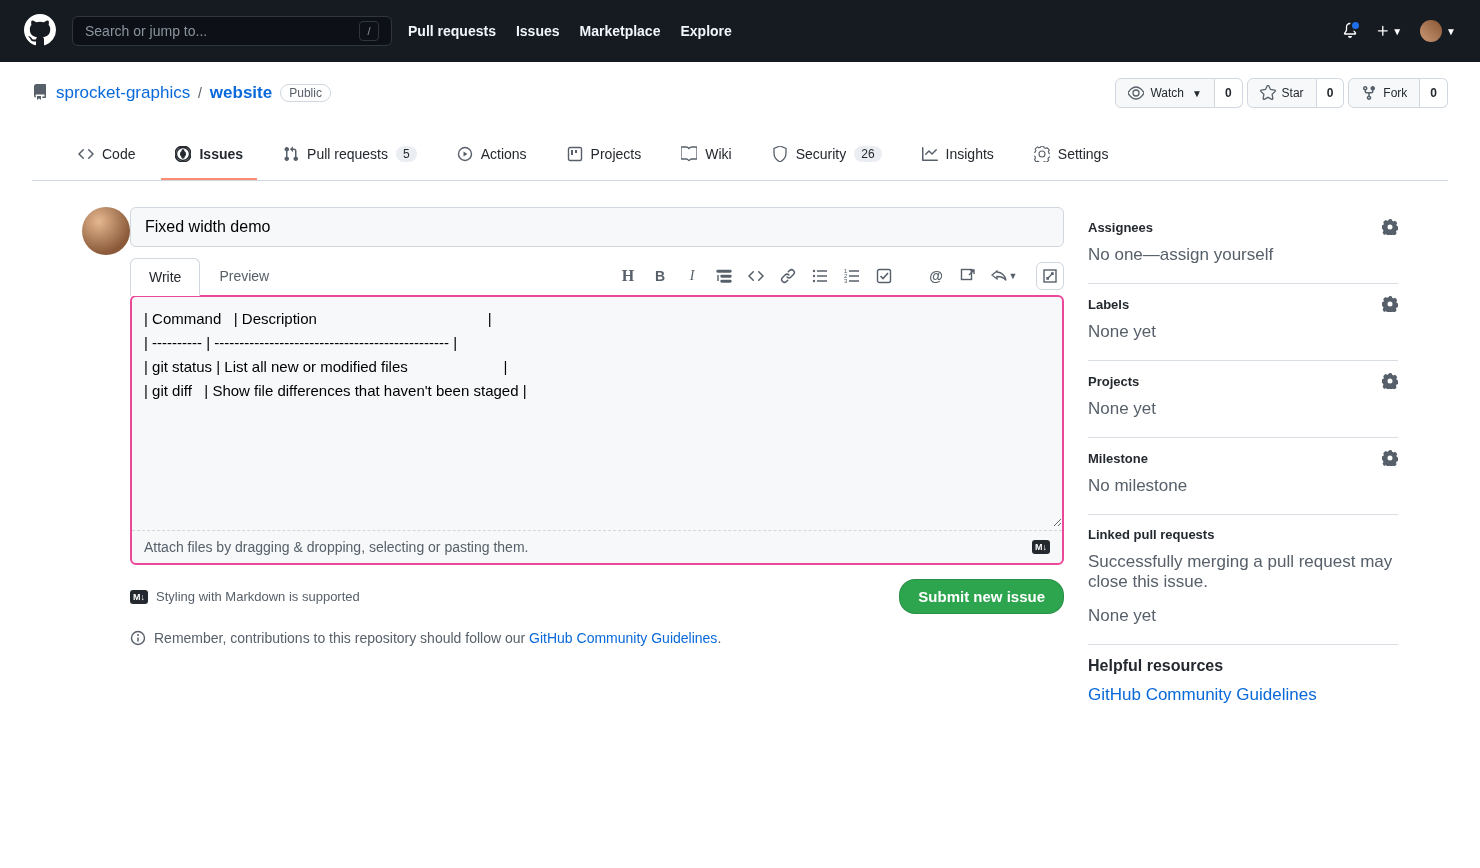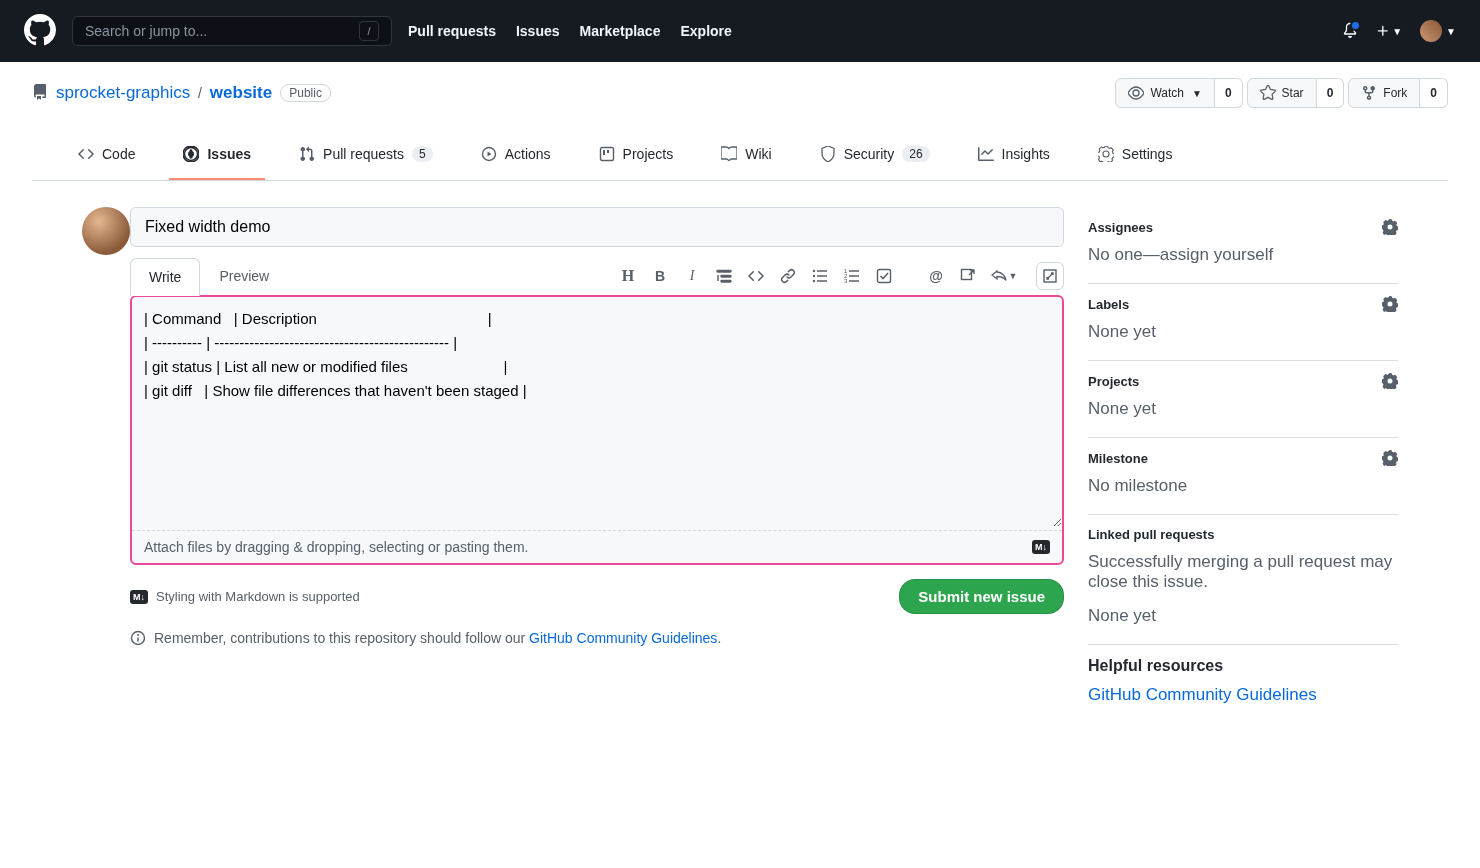--- a/index.html
+++ b/index.html
@@ -28,21 +28,21 @@
 .repo-name .strong { font-weight: 600; }
 .vis-badge { border: 1px solid #d0d7de; border-radius: 12px; padding: 1px 8px; font-size: 12px; color: #57606a; font-weight: 500; }
 .repo-actions { margin-left: auto; display: flex; gap: 4px; }
 .btn-grp { display: flex; }
 .btn { display: flex; align-items: center; gap: 6px; border: 1px solid #d0d7de; background: #f6f8fa; padding: 4px 12px; font-size: 12px; font-weight: 500; height: 30px; cursor: pointer; color: #24292f; }
 .btn:first-child { border-radius: 6px 0 0 6px; }
 .btn.count { border-left: 0; padding: 4px 10px; border-radius: 0 6px 6px 0; background: #fff; font-weight: 600; }
 .btn svg { fill: #57606a; }
 .btn-grp .btn .caret { margin-left: 2px; }
 
-.repotabs { display: flex; gap: 20px; padding: 8px 32px 0; border-bottom: 1px solid #d0d7de; margin-top: 20px; align-items: flex-end; }
+.repotabs { display: flex; gap: 12px; padding: 8px 32px 0; border-bottom: 1px solid #d0d7de; margin-top: 20px; align-items: flex-end; }
 .tab { display: flex; align-items: center; gap: 8px; padding: 10px 14px 16px; color: #24292f; cursor: pointer; border-bottom: 2px solid transparent; font-size: 14px; }
 .tab svg { fill: #57606a; }
 .tab.active { font-weight: 600; border-bottom-color: #fd8c73; }
 .tab.active svg { fill: #24292f; }
 .counter { background: #eaeef2; border-radius: 10px; padding: 1px 7px; font-size: 12px; font-weight: 500; }
 
 .main { display: flex; max-width: 1380px; margin: 26px auto 0; padding: 0 32px; gap: 24px; }
 .content { flex: 1; display: flex; }
 .avatar-lg { width: 48px; height: 48px; border-radius: 50%; background: radial-gradient(circle at 35% 30%, #e6b890, #8a5a3a 70%); flex-shrink: 0; }
 .composer { flex: 1; position: relative; }

